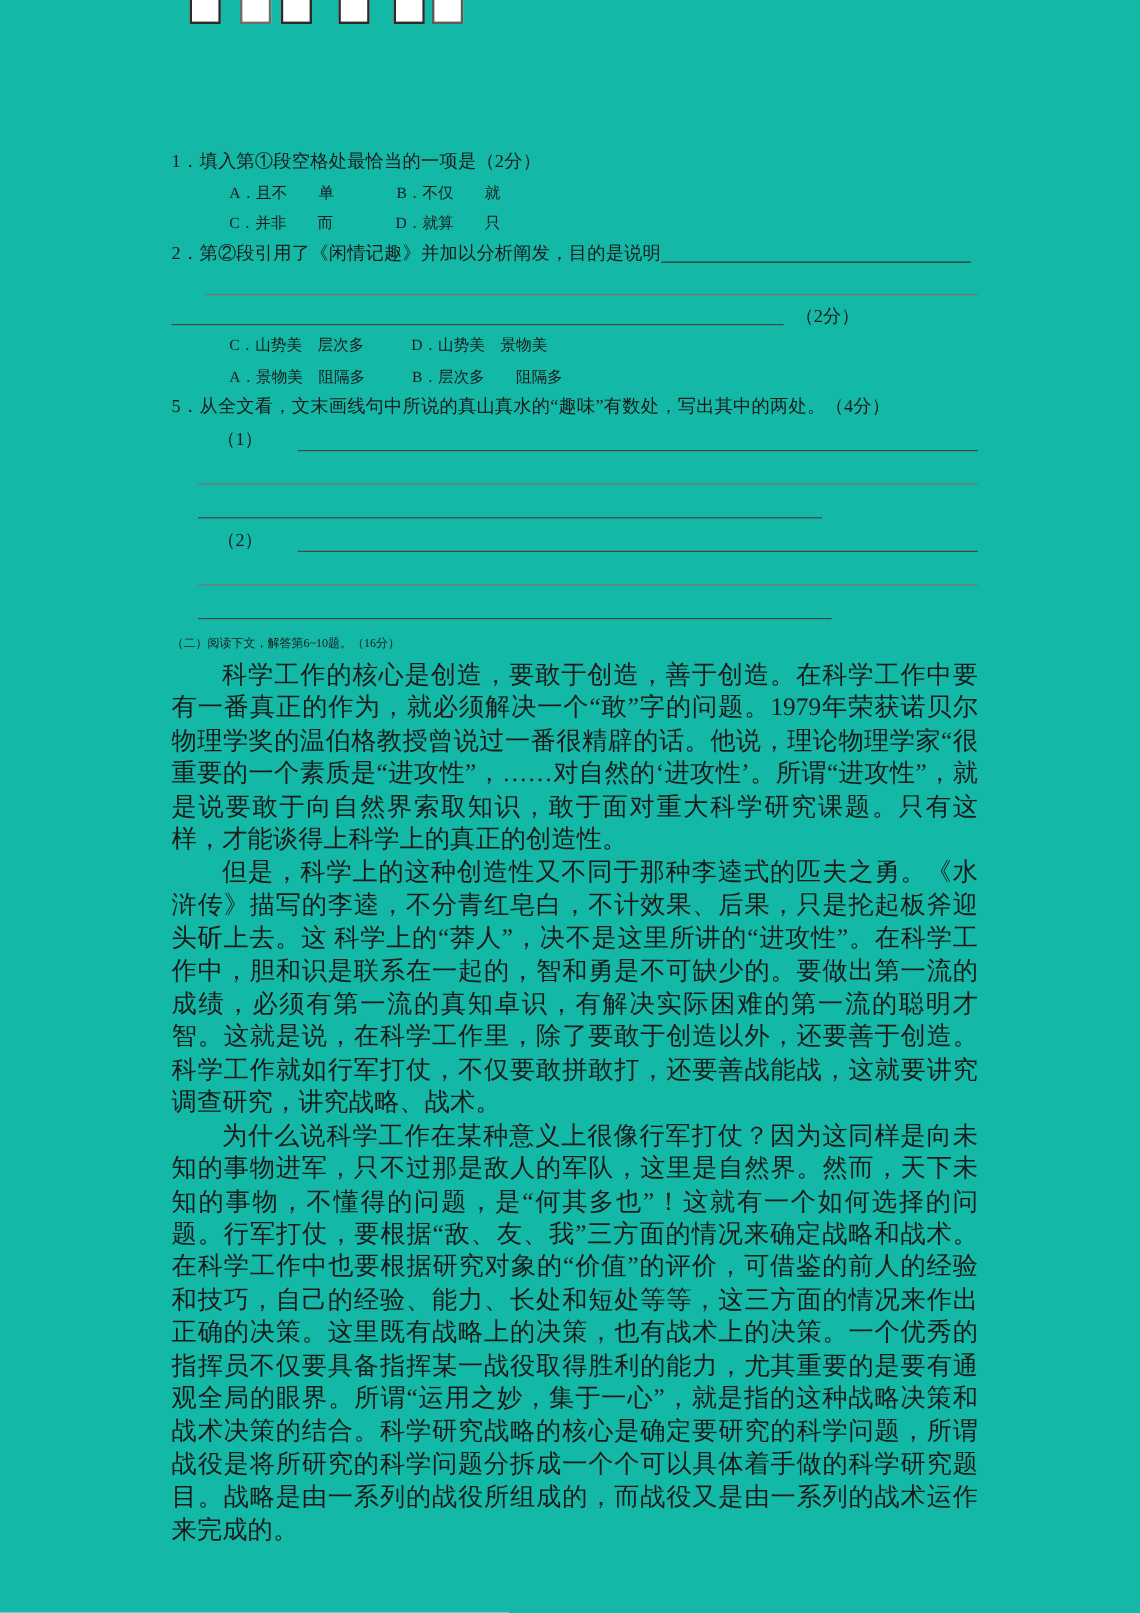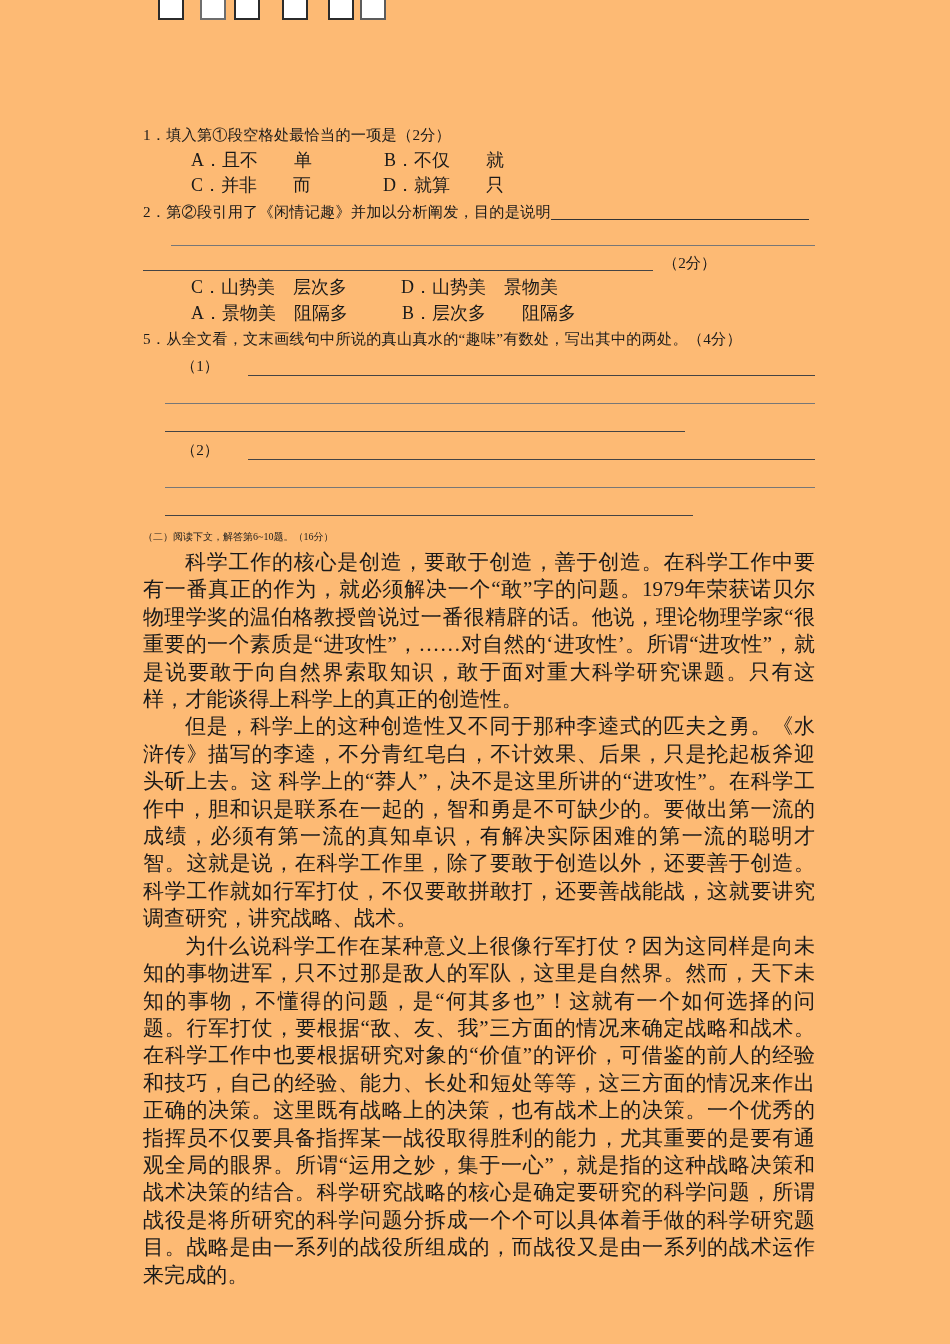--- a/index.html
+++ b/index.html
@@ -8,21 +8,21 @@
     background: #ffffff;
   }
   body {
     font-family: "Liberation Serif", "DejaVu Serif", serif;
     color: #1a1a1a;
   }
   .page {
     position: relative;
     width: 950px;
     height: 1344px;
-    background: #fdba74;
+    background: #14b8a6;
     overflow: hidden;
     box-sizing: border-box;
   }
 
   
   .tofu-row {
     position: absolute;
     left: 158px;
     top: -4px;
     display: flex;
@@ -52,21 +52,21 @@
 
   .qline {
     font-size: 15.2px;
     line-height: 25.5px;
     letter-spacing: 0.2px;
     white-space: nowrap;
   }
   .qline.wrap { white-space: normal; }
 
   .opts {
-    font-size: 18px;
+    font-size: 13px;
     line-height: 25.5px;
     padding-left: 48px;
     white-space: pre;
   }
 
   
   .rule {
     display: inline-block;
     border-bottom: 1px solid #333;
     vertical-align: -3px;

